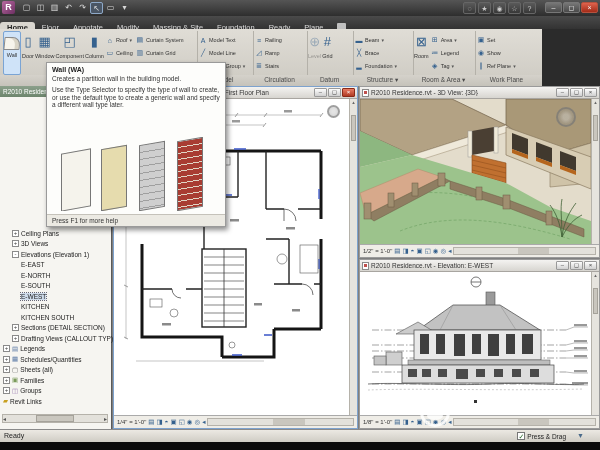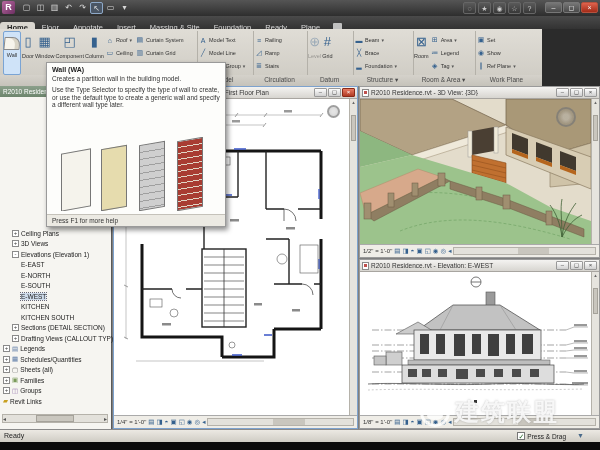--- a/index.html
+++ b/index.html
@@ -126,21 +126,21 @@
         <div class="ic-btn">☆</div>
         <div class="ic-btn">?</div>
       </div>
     <div id="win-controls" class="abs">
       <div class="wc">–</div>
       <div class="wc">◻</div>
       <div class="wc close">×</div>
     </div>
   </div>
 
-  <div id="tabrow" class="abs"><span class="rtab active">Home</span><span class="rtab">Floor</span><span class="rtab">Annotate</span><span class="rtab">Insert</span><span class="rtab">Massing &amp; Site</span><span class="rtab">Foundation</span><span class="rtab">Ready</span><span class="rtab">Plane</span><span id="panel-toggle-icon"></span></div>
+  <div id="tabrow" class="abs"><span class="rtab active">Home</span><span class="rtab">Floor</span><span class="rtab">Annotate</span><span class="rtab">Modify</span><span class="rtab">Massing &amp; Site</span><span class="rtab">Foundation</span><span class="rtab">Ready</span><span class="rtab">Plane</span><span id="panel-toggle-icon"></span></div>
 
   <div id="ribbon" class="abs">
       <div class="rgroup" style="left: 2px; width: 194px;">
         <div class="bigbtn active">
           <div class="wall-shape"></div>
           <div class="blabel">Wall</div>
         </div>
         <div class="bigbtn">
           <div class="bicon">▯</div>
           <div class="blabel">Door</div>
@@ -702,16 +702,15 @@
     <div id="pressdrag" class="abs">
       <div id="pd-box">✓</div>
       <div id="pd-label">Press &amp; Drag</div>
     </div>
     <div id="filter-icon" class="abs">▼</div>
   </div>
   <div id="bottomstrip" class="abs"></div>
 
   <div id="watermark" class="abs">
     <div id="wm-logo"></div>
-    <div id="wm-text">建筑联盟</div>
   </div>
 
 </div>
 
 </body></html>

